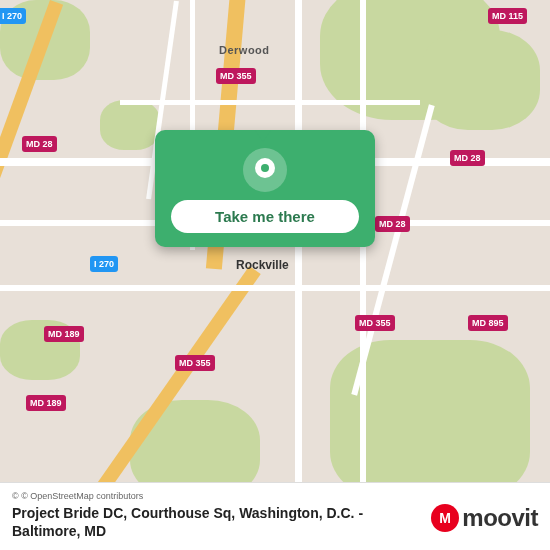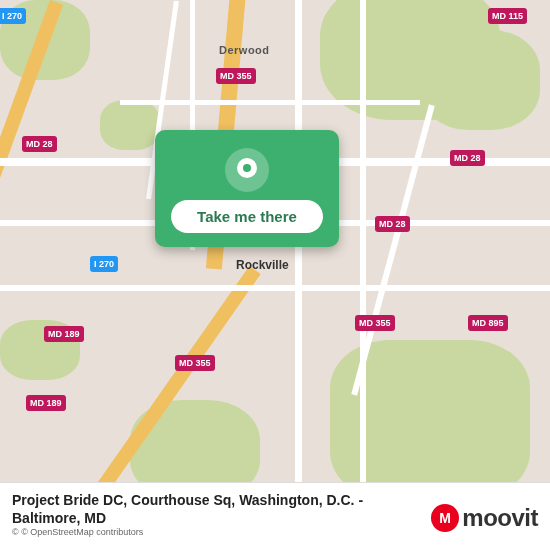--- a/index.html
+++ b/index.html
@@ -50,21 +50,21 @@
     }
     .road-badge.blue {
       background-color: #2196F3;
     }
 
     
     #popup-card {
       position: absolute;
       top: 130px;
       left: 155px;
-      width: 184px;
+      width: 220px;
       background-color: #3daf6e;
       border-radius: 10px;
       padding: 18px 16px 14px 16px;
       display: flex;
       flex-direction: column;
       align-items: center;
       box-shadow: 0 4px 12px rgba(0,0,0,0.3);
       z-index: 10;
     }
 
@@ -203,24 +203,24 @@
       <circle cx="22" cy="22" r="22" fill="white" fill-opacity="0.25"></circle>
       <circle cx="22" cy="20" r="10" fill="white"></circle>
       <circle cx="22" cy="20" r="4" fill="#3daf6e"></circle>
     </svg>
     <button id="take-me-there-btn">Take me there</button>
   </div>
 
   <div id="card-pointer"></div>
 
   <div id="bottom-bar">
-    <div id="location-title">Project Bride DC, Courthouse Sq, Washington, D.C. -<br>Baltimore, MD</div>
     <div id="attribution">
       <span>©</span> <span>© OpenStreetMap contributors</span>
     </div>
+    <div id="location-title">Project Bride DC, Courthouse Sq, Washington, D.C. -<br>Baltimore, MD</div>
 
     <div id="moovit-logo">
 
       <svg class="moovit-icon" viewBox="0 0 28 28">
         <circle cx="14" cy="14" r="14" fill="#e8001e"></circle>
         <text x="14" y="19" text-anchor="middle" fill="white" font-size="14" font-weight="bold" font-family="Arial">M</text>
       </svg>
       <span class="moovit-text">moovit</span>
     </div>
   </div>

